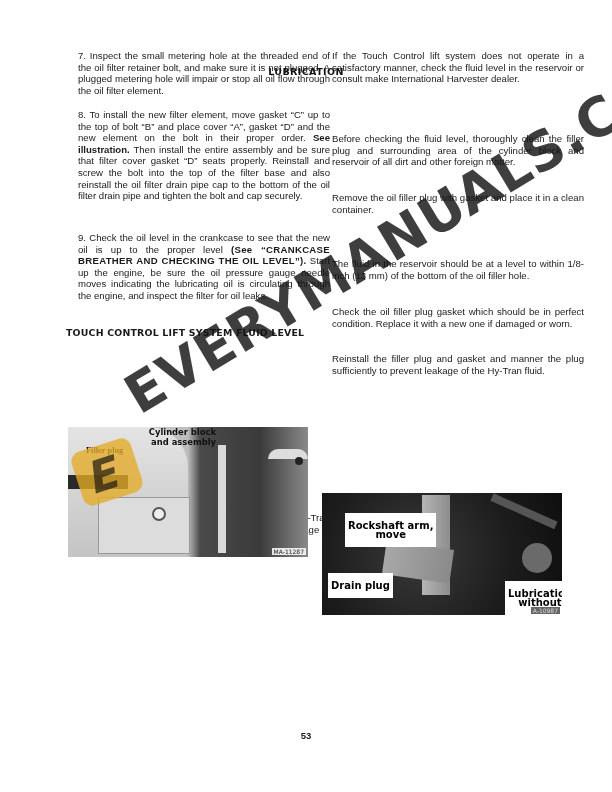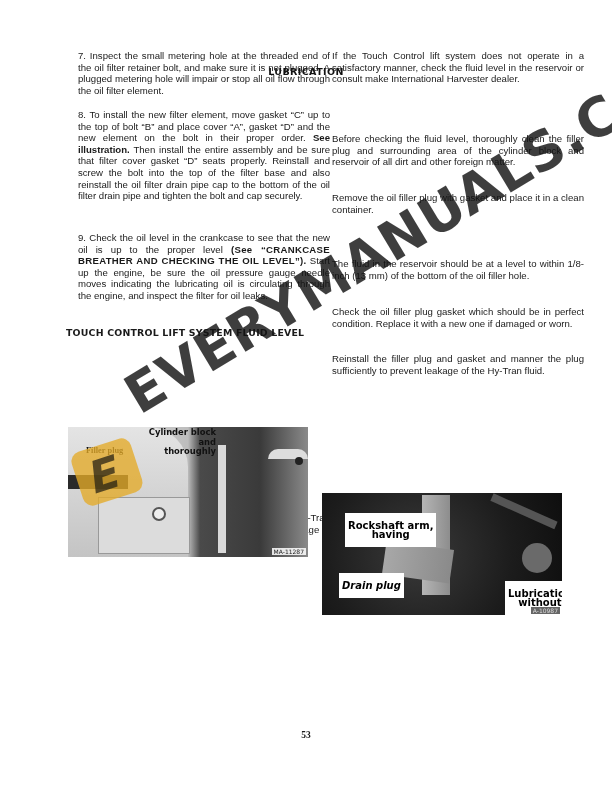--- a/index.html
+++ b/index.html
@@ -43,21 +43,21 @@
   .callout-plain {
     position: absolute; color: #111;
     font-family: "DejaVu Sans", sans-serif; font-weight: bold; font-size: 8.4px; line-height: 9.5px;
   }
   .fig-id {
     position: absolute; font-family: "DejaVu Sans", sans-serif; font-size: 6px; color: #222;
     background: rgba(255,255,255,0.85); padding: 0 2px;
   }
   .page-number {
     position: absolute; top: 730px; left: 0; width: 612px; text-align: center;
-    font-family: Liberation Serif, serif; font-weight: bold; font-size: 9.5px;
+    font-family: Liberation Sans, sans-serif; font-weight: bold; font-size: 9.5px;
   }
 
   
   .watermark {
     position: absolute; left: 130px; top: 368px; transform-origin: left center;
     transform: rotate(-31deg); font-family: "DejaVu Sans", sans-serif; font-weight: bold;
     font-size: 54px; letter-spacing: 1px; color: rgba(20,20,20,0.82); white-space: nowrap;
     pointer-events: none;
   }
   .wm-logo {
@@ -85,21 +85,21 @@
 <div class="photo photo-left">
   <div class="shape" style="left:0;top:0;width:120px;height:130px;background:linear-gradient(180deg,#e4e4e4,#c4c4c4);border-radius:0 40px 0 0;"></div>
   <div class="shape" style="left:0;top:48px;width:60px;height:14px;background:#2a2a2a;"></div>
   <div class="shape" style="left:30px;top:70px;width:90px;height:55px;background:#dcdcdc;border:1px solid #999;"></div>
   <div class="shape" style="left:84px;top:80px;width:10px;height:10px;border-radius:50%;border:2px solid #555;background:#eee;"></div>
   <div class="shape" style="left:150px;top:18px;width:8px;height:108px;background:#d9d9d9;"></div>
   <div class="shape" style="left:200px;top:22px;width:40px;height:10px;background:#ddd;border-radius:20px 20px 0 0;"></div>
   <div class="shape" style="left:227px;top:30px;width:8px;height:8px;border-radius:50%;background:#222;"></div>
   <div class="callout-plain" style="left:78px;top:1px;width:70px;text-align:right;">
     <div>Cylinder block</div>
-    <div>and thoroughly</div>
+    <div>and assembly</div>
   </div>
   <div class="callout-plain" style="left:18px;top:19px;font-family:Liberation Serif, serif;">Filler plug</div>
   <div class="fig-id" style="right:2px;bottom:2px;">MA-11287</div>
 </div>
 
 <div class="col col-right">
   <p class="para" style="top:38px">If the Touch Control lift system does not operate in a satisfactory manner, check the fluid level in the reservoir or consult make International Harvester dealer.</p>
   <p class="para" style="top:121px">Before checking the fluid level, thoroughly clean the filler plug and surrounding area of the cylinder block and reservoir of all dirt and other foreign matter.</p>
   <p class="para" style="top:180px">Remove the oil filler plug with gasket and place it in a clean container.</p>
   <p class="para" style="top:246px">The fluid in the reservoir should be at a level to within 1/8-inch (13 mm) of the bottom of the oil filler hole.</p>
@@ -107,23 +107,23 @@
   <p class="para" style="top:341px">Reinstall the filler plug and gasket and manner the plug sufficiently to prevent leakage of the Hy-Tran fluid.</p>
 </div>
 
 <div class="photo photo-right">
   <div class="shape" style="left:100px;top:2px;width:28px;height:100px;background:linear-gradient(90deg,#b5b5b5,#8d8d8d);"></div>
   <div class="shape" style="left:62px;top:52px;width:68px;height:34px;background:linear-gradient(90deg,#a8a8a8,#8a8a8a);transform:rotate(8deg);"></div>
   <div class="shape" style="left:200px;top:50px;width:30px;height:30px;border-radius:50%;background:#6a6a6a;"></div>
   <div class="shape" style="left:170px;top:0;width:70px;height:8px;background:#555;transform:rotate(24deg);transform-origin:left;"></div>
   <div class="callout" style="left:23px;top:20px;">
     <div>Rockshaft arm,</div>
-    <div>having</div>
+    <div>move</div>
   </div>
-  <div class="callout" style="left:17px;top:80px;font-style:italic;">Drain plug</div>
+  <div class="callout" style="left:6px;top:80px;">Drain plug</div>
   <div class="callout" style="left:183px;top:88px;">
     <div>Lubrication</div>
     <div>without</div>
   </div>
   <div class="fig-id" style="right:2px;bottom:1px;background:rgba(0,0,0,0.6);color:#ddd;">A-10987</div>
 </div>
 
 <div class="wm-logo">
   <span class="wm-logo-glyph">E</span>
 </div>

